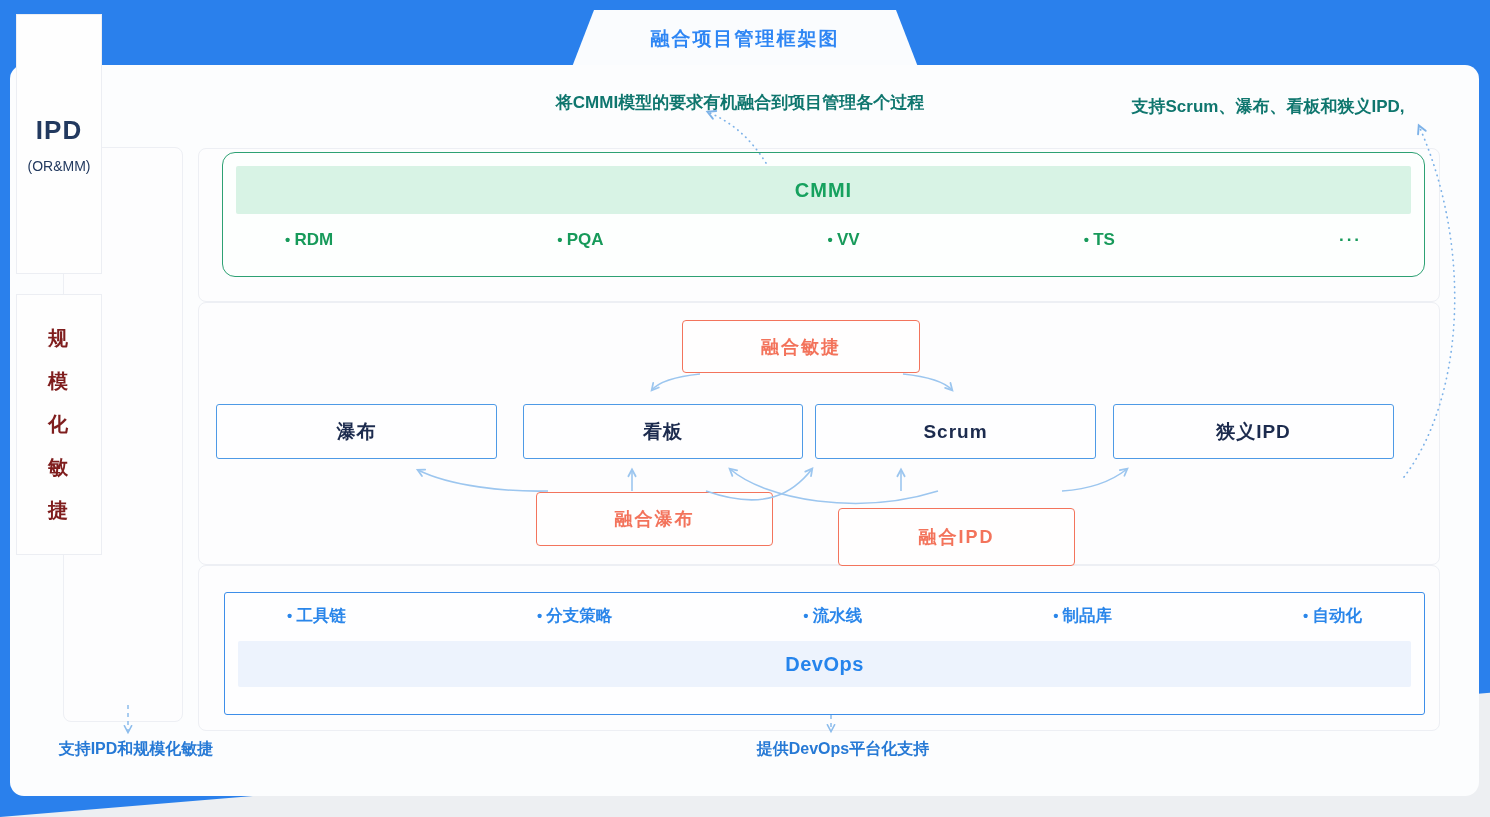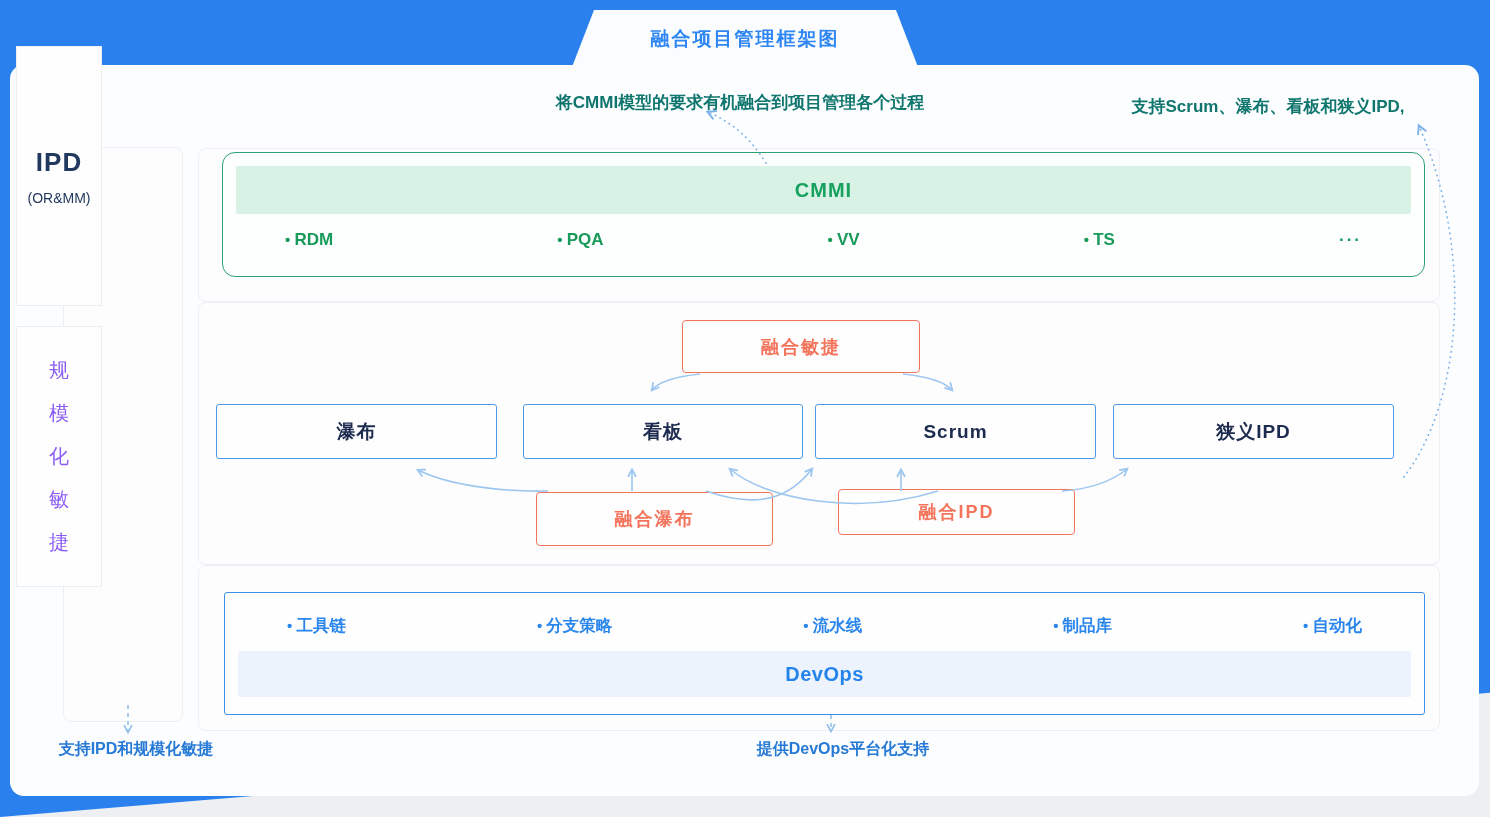--- a/index.html
+++ b/index.html
@@ -31,27 +31,27 @@
   
   .section{position:absolute;background:#fdfdfe;border:1px solid #edeff4;border-radius:8px;}
   .sec-top{left:198px;top:148px;width:1240px;height:152px;}
   .sec-mid{left:198px;top:302px;width:1240px;height:261px;}
   .sec-bot{left:198px;top:565px;width:1240px;height:164px;}
   
   .sidebar{position:absolute;left:63px;top:147px;width:118px;height:573px;
     background:#fdfdfe;border:1px solid #edeff4;border-radius:8px;}
   .side-box{position:absolute;background:#fefefe;border:1px solid #eceef3;border-radius:0;
     display:flex;flex-direction:column;align-items:center;justify-content:center;
-    color:#22395f;margin-top:32px;}
+    color:#22395f;}
   .side-ipd{left:16px;top:14px;width:84px;height:258px;}
   .side-ipd .t1{font-size:26px;font-weight:600;letter-spacing:1px;}
   .side-ipd .t2{font-size:14px;margin-top:12px;}
   .side-scale{left:16px;top:294px;width:84px;height:259px;}
-  .vert{width:1.1em;word-break:break-all;line-height:2.15;font-size:20px;font-weight:400;
-    text-align:center;color:#8b5cf6;}
+  .vert{width:1.1em;word-break:break-all;line-height:2.15;font-size:20px;font-weight:700;
+    color:#7f1d1d;}
   
   .note{position:absolute;color:#0f766e;font-weight:600;text-align:center;}
   .note-cmmi{left:440px;top:91px;width:600px;font-size:17px;}
   .note-methods{left:1108px;top:92px;width:320px;font-size:17px;line-height:30px;}
   .note-bottom{color:#2679d5;font-size:16px;}
   .note-sidebar{left:24px;top:739px;width:224px;}
   .note-devops{left:668px;top:739px;width:350px;}
   
   .cmmi-box{position:absolute;left:222px;top:152px;width:1203px;height:125px;
     background:#fdfffe;border:1.5px solid #2da173;border-radius:13px;box-sizing:border-box;}
@@ -62,32 +62,32 @@
   .cmmi-row{margin-top:16px;color:#179a5a;font-size:17px;font-weight:600;}
   .brow .item::before{content:"•  ";font-size:15px;}
   .cmmi-row .item:last-child::before{content:"";}
   .cmmi-row .item:last-child{font-weight:bold;letter-spacing:2px;}
   
   .fusion{position:absolute;background:#fffefe;border:1.5px solid #f3745c;border-radius:4px;
     box-sizing:border-box;display:flex;align-items:center;justify-content:center;
     color:#f3735b;font-size:18px;font-weight:bold;letter-spacing:2px;}
   .f-agile{left:682px;top:320px;width:238px;height:53px;}
   .f-water{left:536px;top:492px;width:237px;height:54px;}
-  .f-ipd{left:838px;top:489px;width:237px;height:46px;}
+  .f-ipd{left:838px;top:508px;width:237px;height:58px;}
   
   .method{position:absolute;top:404px;height:55px;background:#fefeff;
     border:1.5px solid #4e9ae6;border-radius:3px;box-sizing:border-box;
     display:flex;align-items:center;justify-content:center;
     color:#1c2b4e;font-size:19px;font-weight:600;letter-spacing:1px;}
   .m0{left:216px;width:281px;} .m1{left:515px;width:280px;margin-left:8px;}
   .m2{left:815px;width:281px;} .m3{left:1113px;width:281px;}
   
   .devops-box{position:absolute;left:224px;top:592px;width:1201px;height:123px;
     background:#fefeff;border:1.5px solid #3d8ee9;border-radius:3px;box-sizing:border-box;}
-  .dev-row{margin-top:22px;color:#2a86ea;font-size:16.5px;font-weight:600;}
+  .dev-row{margin-top:12px;color:#2a86ea;font-size:16.5px;font-weight:600;}
   .dev-bar{margin:14px 13px 0 13px;height:46px;background:#edf3fd;border-radius:2px;
     display:flex;align-items:center;justify-content:center;}
   .dev-bar span{color:#2584ec;font-size:20px;font-weight:bold;letter-spacing:0.5px;}
   
   svg.overlay{position:absolute;left:0;top:0;width:1490px;height:817px;pointer-events:none;}
   .sol{fill:none;stroke:#9cc6ef;stroke-width:1.6;}
   .dot{fill:none;stroke:#7db2e8;stroke-width:1.7;stroke-dasharray:0.4 5;stroke-linecap:round;}
   .dsh{fill:none;stroke:#8cbcec;stroke-width:1.5;stroke-dasharray:4 4;}
 </style>
 </head>

